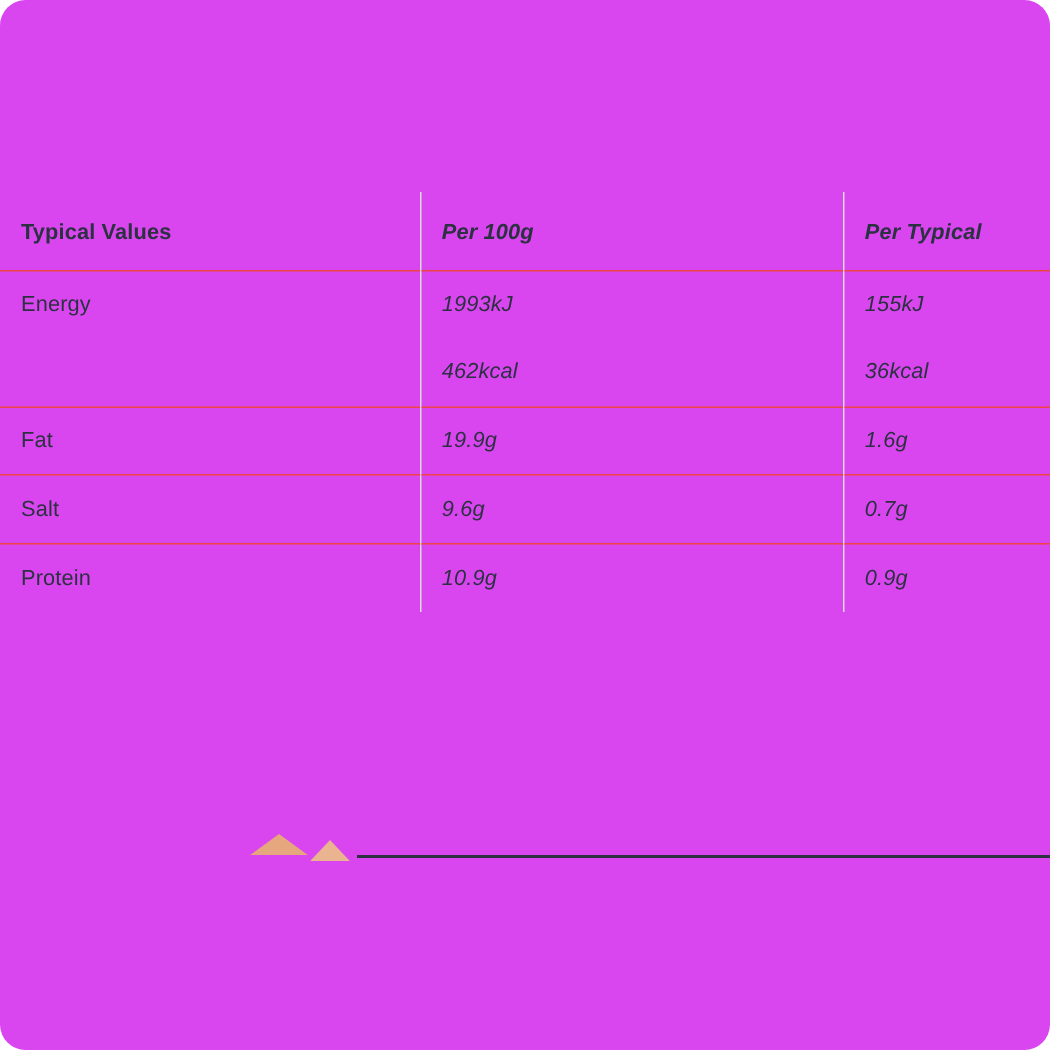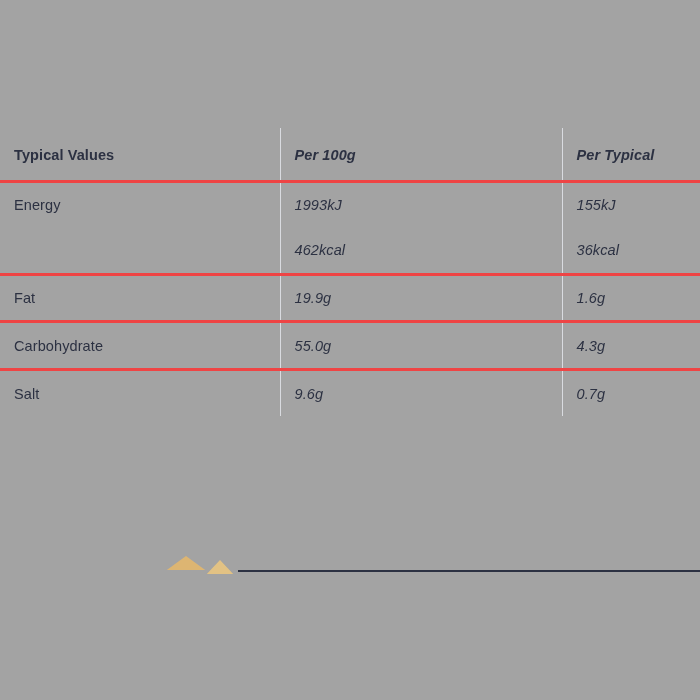--- a/index.html
+++ b/index.html
@@ -11,21 +11,22 @@
     height: 700px;
     background: #ffffff;
     font-family: "Liberation Sans", sans-serif;
     color: #2c3142;
     overflow: hidden;
   }
   .page {
     position: relative;
     width: 700px;
     height: 700px;
-    background: #a3a3a3;
+    background: #d946ef;
+    border-radius: 17px;
   }
   .nutrition-wrap {
     position: absolute;
     left: 0;
     top: 128px;
     width: 700px;
   }
   table.nutrition {
     width: 700px;
     border-collapse: collapse;
@@ -54,21 +55,21 @@
     color: #2c3142;
   }
   
   table.nutrition th.sep,
   table.nutrition td.sep {
     border-left: 1px solid #d9dbe0;
     font-style: italic;
   }
   
   table.nutrition tbody tr td {
-    border-top: 3px solid #ef4444;
+    border-top: 1px solid #ef4444;
   }
   table.nutrition tbody tr.no-rule td {
     border-top: none;
   }
   .bottom-rule {
     position: absolute;
     left: 238px;
     top: 570px;
     width: 462px;
     height: 2px;
@@ -115,28 +116,28 @@
           <td></td>
           <td class="sep">462kcal</td>
           <td class="sep">36kcal</td>
         </tr>
         <tr>
           <td>Fat</td>
           <td class="sep">19.9g</td>
           <td class="sep">1.6g</td>
         </tr>
         <tr>
-          <td>Carbohydrate</td>
-          <td class="sep">55.0g</td>
-          <td class="sep">4.3g</td>
-        </tr>
-        <tr>
           <td>Salt</td>
           <td class="sep">9.6g</td>
           <td class="sep">0.7g</td>
+        </tr>
+        <tr>
+          <td>Protein</td>
+          <td class="sep">10.9g</td>
+          <td class="sep">0.9g</td>
         </tr>
       </tbody>
     </table>
   </div>
 
   <div class="crumb c-a"></div>
   <div class="crumb c-b"></div>
   <div class="bottom-rule"></div>
 
 </div>

